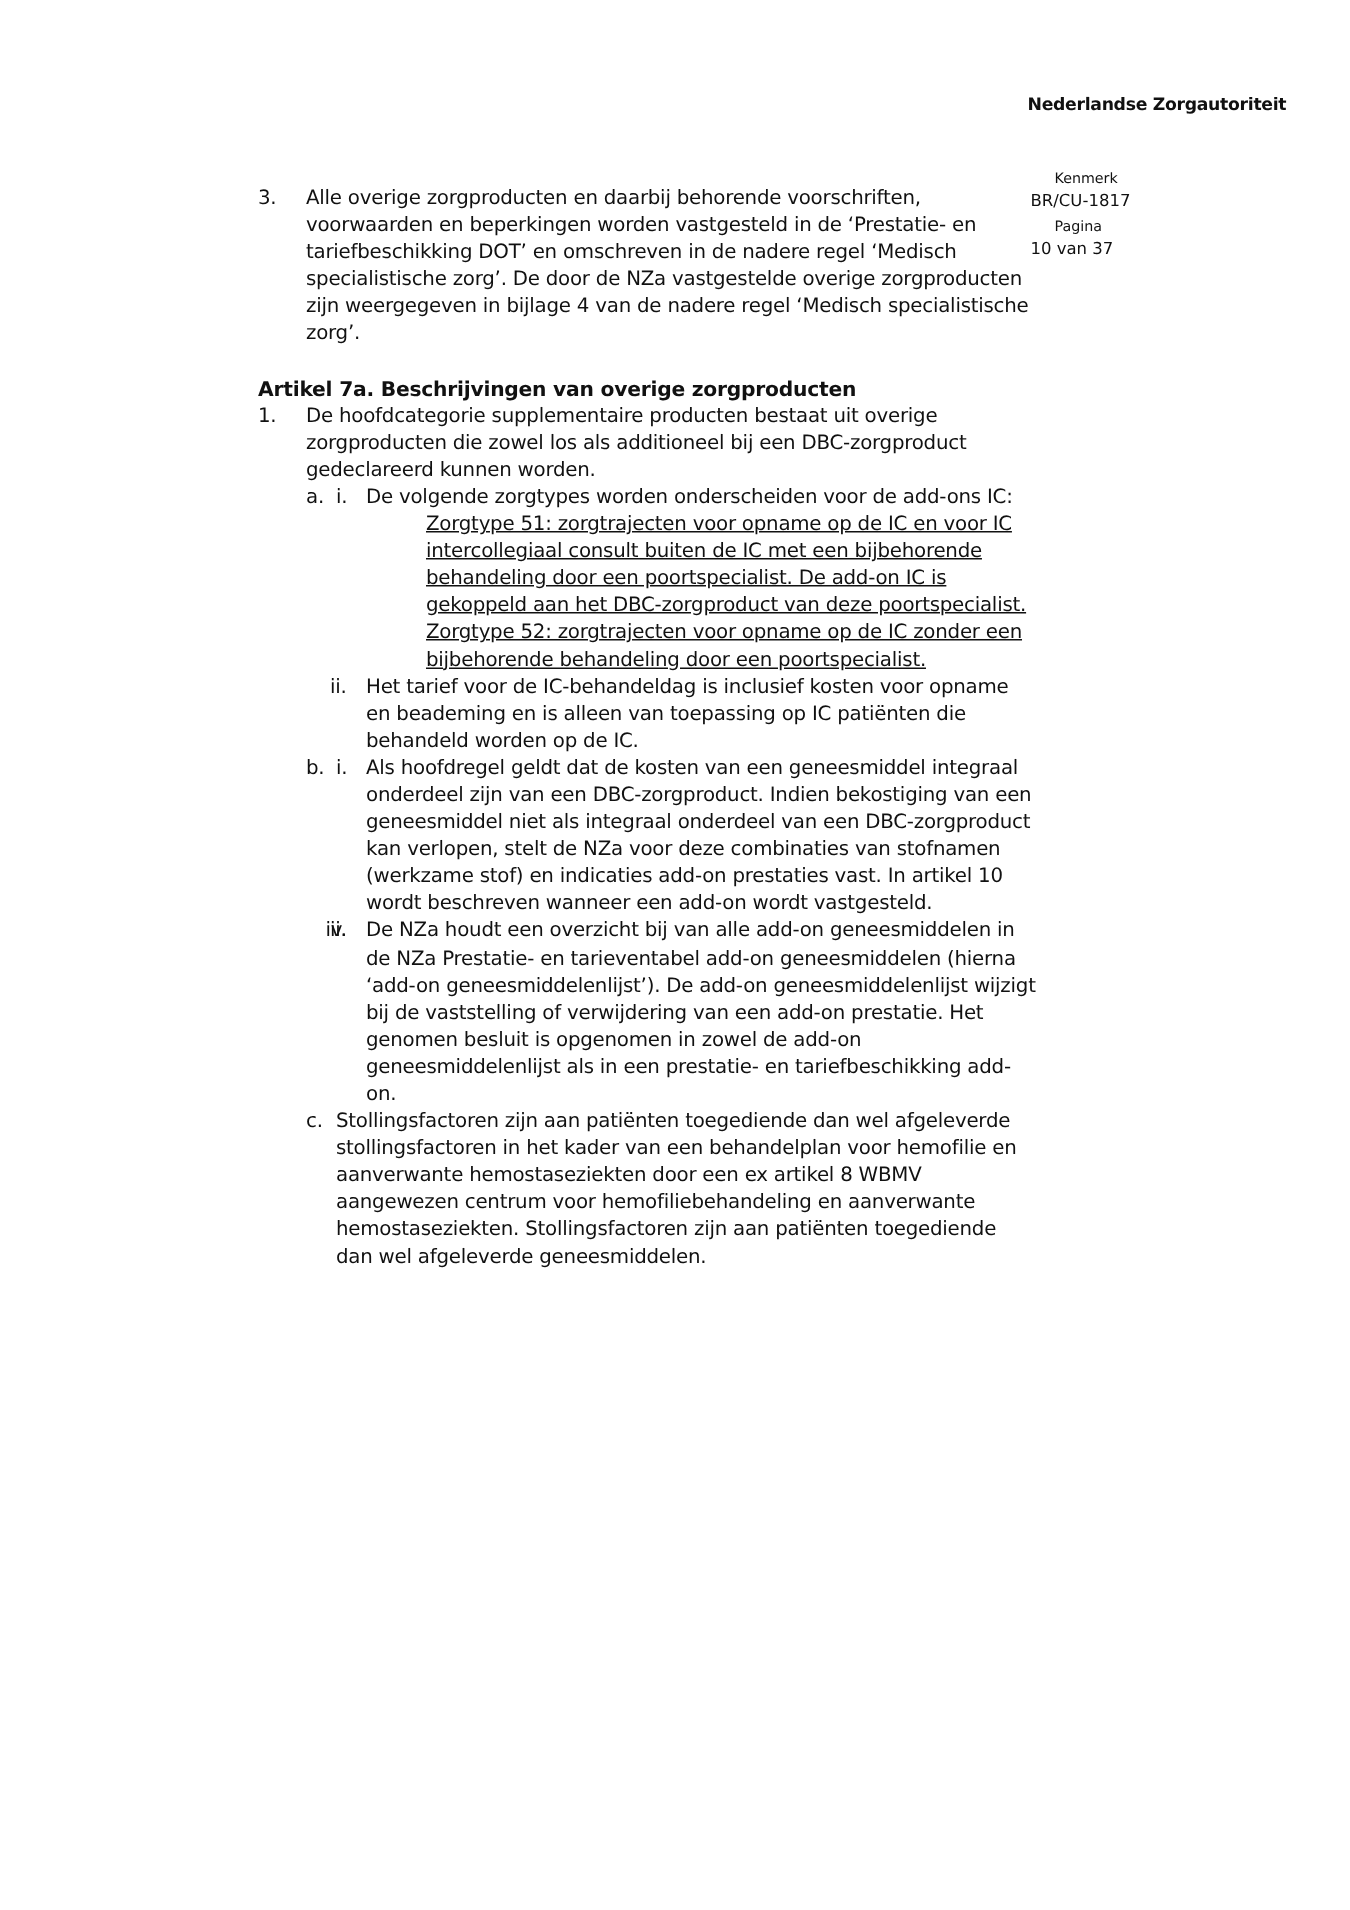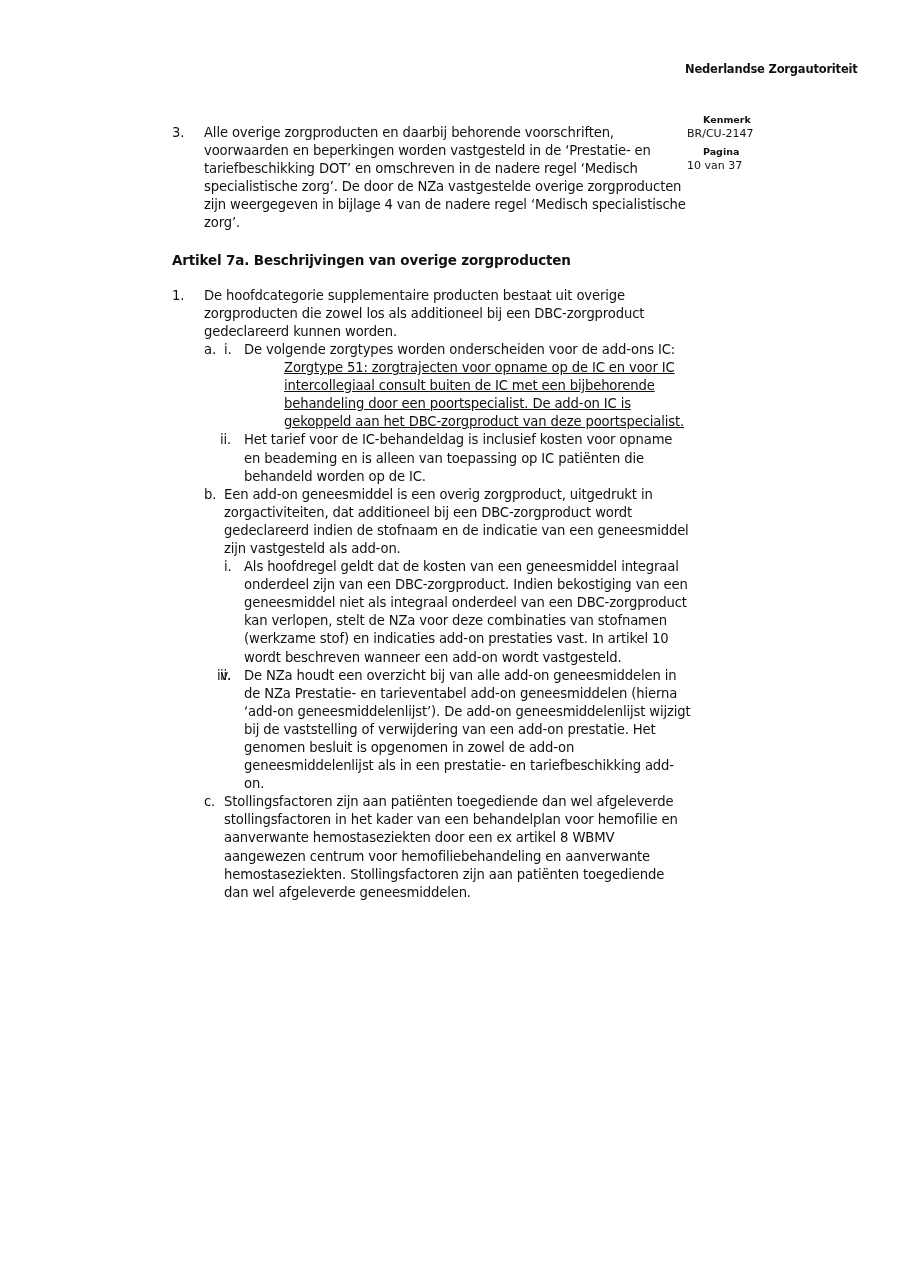--- a/index.html
+++ b/index.html
@@ -1,45 +1,45 @@
 <!DOCTYPE html>
 <html><head>
   <meta charset="utf-8">
   <style>
     html, body { margin: 0; padding: 0; background: #ffffff; }
     body { width: 900px; height: 1273px; position: relative; overflow: hidden;
            font-family: "DejaVu Sans", sans-serif; color: #111; }
     .org { position: absolute; left: 685px; top: 62px; font-size: 11.5px; font-weight: bold; letter-spacing: -0.2px; }
     .meta { position: absolute; left: 687px; font-size: 11px; line-height: 14px; }
-    .meta .lbl { font-weight: bold; font-size: 9.5px; padding-left: 16px; }
+    .meta .lbl { font-weight: normal; font-size: 9.5px; padding-left: 16px; }
     .meta1 { top: 113px; }
     .meta2 { top: 145px; }
     .content { position: absolute; left: 172px; top: 124px; width: 520px; font-size: 13.2px; line-height: 18.1px; letter-spacing: -0.15px; }
     .item { position: relative; }
     .num { position: absolute; left: 0; }
     .p3 { padding-left: 32px; }
-    .heading { font-weight: bold; font-size: 13.5px; margin-top: 18px; margin-bottom: 18px; }
+    .heading { font-weight: bold; font-size: 13.5px; margin-top: 18px; }
     .l1 { padding-left: 32px; }
     .l2 { padding-left: 52px; position: relative; }
     .l2 .num { left: 32px; }
     .l3 { padding-left: 72px; position: relative; }
     .l3 .num { left: 52px; }
     .l3 .num.r2 { left: 48px; }
     .l3 .num.r3 { left: 44px; }
     .l3 .num.r4 { left: 45px; text-align: right; }
     .zt { padding-left: 112px; text-decoration: underline; }
   </style>
 </head>
 <body>
 
 <div class="org">Nederlandse Zorgautoriteit</div>
 
 <div class="meta meta1">
   <div class="lbl">Kenmerk</div>
-  <div>BR/CU-2147</div>
+  <div>BR/CU-1817</div>
 </div>
 <div class="meta meta2">
   <div class="lbl">Pagina</div>
   <div>10 van 37</div>
 </div>
 
 <div class="content">
   <div class="item p3">
     <span class="num">3.</span>
     <span>Alle overige zorgproducten en daarbij behorende voorschriften, voorwaarden en beperkingen worden vastgesteld in de ‘Prestatie- en tariefbeschikking DOT’ en omschreven in de nadere regel ‘Medisch specialistische zorg’. De door de NZa vastgestelde overige zorgproducten zijn weergegeven in bijlage 4 van de nadere regel ‘Medisch specialistische zorg’.</span>
@@ -53,28 +53,28 @@
   </div>
 
   <div class="l2">
     <span class="num">a.</span>
   </div>
   <div class="l3">
     <span class="num">i.</span>
     <span>De volgende zorgtypes worden onderscheiden voor de add-ons IC:</span>
   </div>
   <div class="zt">Zorgtype 51: zorgtrajecten voor opname op de IC en voor IC intercollegiaal consult buiten de IC met een bijbehorende behandeling door een poortspecialist. De add-on IC is gekoppeld aan het DBC-zorgproduct van deze poortspecialist.</div>
+  <div class="zt">Zorgtype 52: zorgtrajecten voor opname op de IC zonder een bijbehorende behandeling door een poortspecialist.</div>
   <div class="l3">
     <span class="num r2">ii.</span>
     <span>Het tarief voor de IC-behandeldag is inclusief kosten voor opname en beademing en is alleen van toepassing op IC patiënten die behandeld worden op de IC.</span>
   </div>
 
   <div class="l2">
     <span class="num">b.</span>
-    <span>Een add-on geneesmiddel is een overig zorgproduct, uitgedrukt in zorgactiviteiten, dat additioneel bij een DBC-zorgproduct wordt gedeclareerd indien de stofnaam en de indicatie van een geneesmiddel zijn vastgesteld als add-on.</span>
   </div>
   <div class="l3">
     <span class="num">i.</span>
     <span>Als hoofdregel geldt dat de kosten van een geneesmiddel integraal onderdeel zijn van een DBC-zorgproduct. Indien bekostiging van een geneesmiddel niet als integraal onderdeel van een DBC-zorgproduct kan verlopen, stelt de NZa voor deze combinaties van stofnamen (werkzame stof) en indicaties add-on prestaties vast. In artikel 10 wordt beschreven wanneer een add-on wordt vastgesteld.</span>
   </div>
   <div class="l3">
     <span class="num r2">ii.</span>
   </div>
   <div class="l3">
     <span class="num r4">iv.</span>

